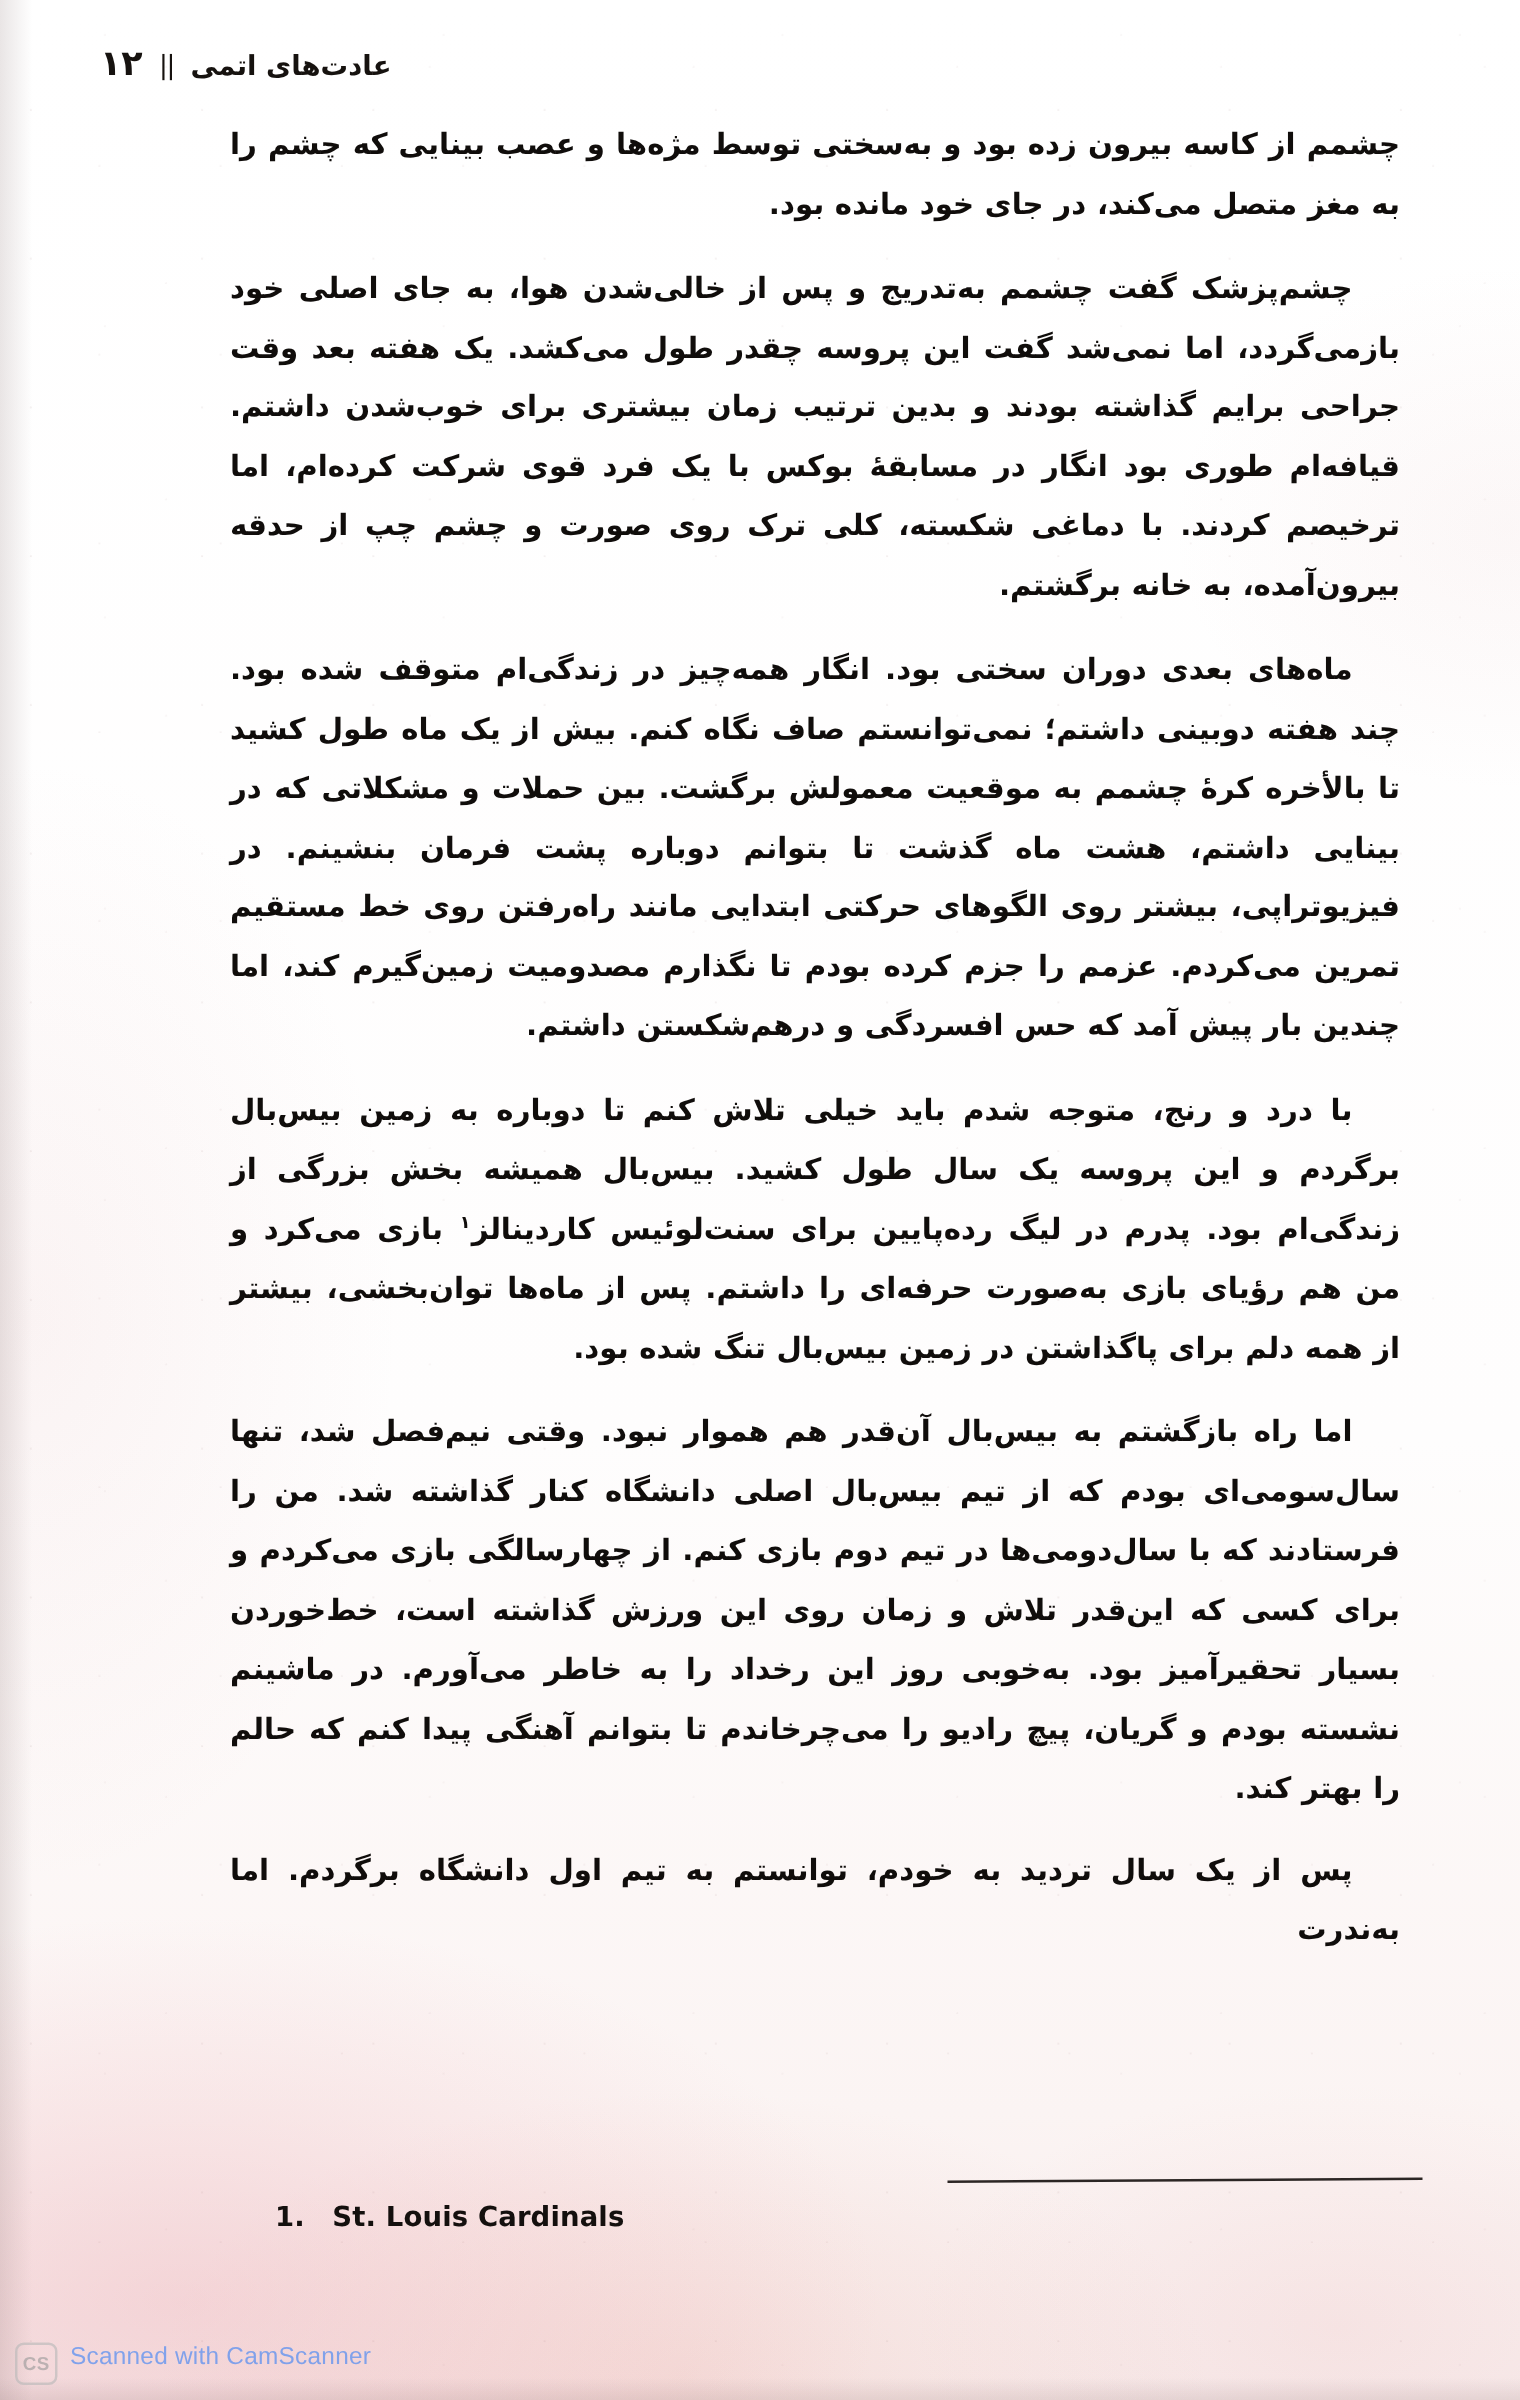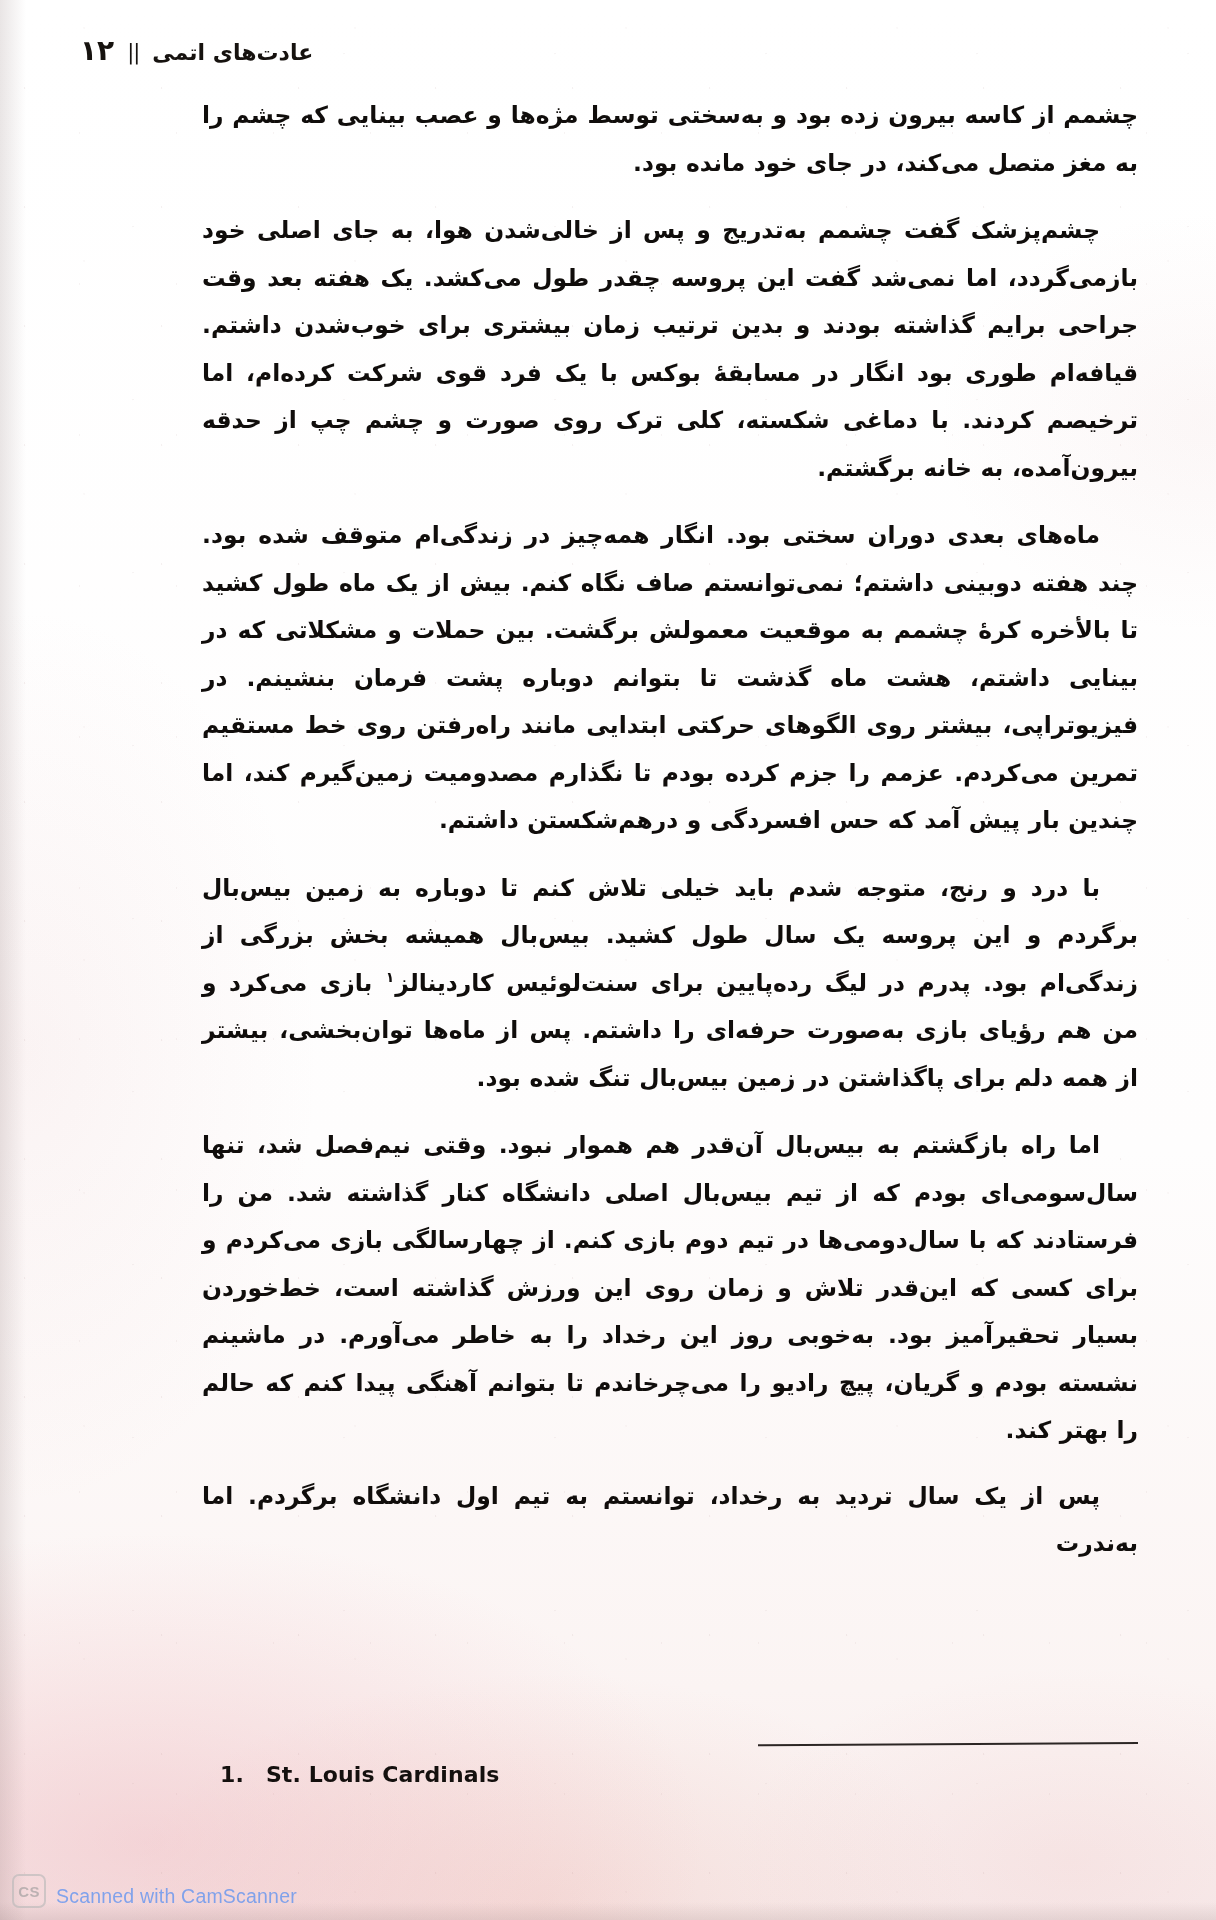--- a/index.html
+++ b/index.html
@@ -97,21 +97,21 @@
   }
   .running-header .book-title {
     font-size: 22px;
     font-weight: 700;
   }
 
   
   .textblock {
     position: absolute;
     top: 92px;
-    right: 78px;
+    right: 96px;
     width: 936px;
     color: #100d0b;
   }
 
   p.para {
     margin: 0 0 20px 0;
     font-size: 23.4px;
     line-height: 47.5px;
     text-align: justify;
     text-align-last: right;
@@ -172,21 +172,21 @@
   }
   .footnote-num { min-width: 20px; }
 
   
   .watermark {
     position: absolute;
     left: 12px;
     bottom: 12px;
     display: flex;
     flex-direction: row;
-    align-items: flex-end;
+    align-items: flex-start;
     gap: 10px;
     direction: ltr;
     z-index: 8;
     opacity: .62;
   }
   .cs-badge {
     width: 30px;
     height: 30px;
     border: 2.2px solid #b9b9b9;
     border-radius: 7px;
@@ -229,21 +229,21 @@
       <p class="para">چشمم از کاسه بیرون زده بود و به‌سختی توسط مژه‌ها و عصب بینایی که چشم را به مغز متصل می‌کند، در جای خود مانده بود.</p>
 
       <p class="para indent">چشم‌پزشک گفت چشمم به‌تدریج و پس از خالی‌شدن هوا، به جای اصلی خود بازمی‌گردد، اما نمی‌شد گفت این پروسه چقدر طول می‌کشد. یک هفته بعد وقت جراحی برایم گذاشته بودند و بدین ترتیب زمان بیشتری برای خوب‌شدن داشتم. قیافه‌ام طوری بود انگار در مسابقهٔ بوکس با یک فرد قوی شرکت کرده‌ام، اما ترخیصم کردند. با دماغی شکسته، کلی ترک روی صورت و چشم چپ از حدقه بیرون‌آمده، به خانه برگشتم.</p>
 
       <p class="para indent">ماه‌های بعدی دوران سختی بود. انگار همه‌چیز در زندگی‌ام متوقف شده بود. چند هفته دوبینی داشتم؛ نمی‌توانستم صاف نگاه کنم. بیش از یک ماه طول کشید تا بالأخره کرهٔ چشمم به موقعیت معمولش برگشت. بین حملات و مشکلاتی که در بینایی داشتم، هشت ماه گذشت تا بتوانم دوباره پشت فرمان بنشینم. در فیزیوتراپی، بیشتر روی الگوهای حرکتی ابتدایی مانند راه‌رفتن روی خط مستقیم تمرین می‌کردم. عزمم را جزم کرده بودم تا نگذارم مصدومیت زمین‌گیرم کند، اما چندین بار پیش آمد که حس افسردگی و درهم‌شکستن داشتم.</p>
 
       <p class="para indent"><span>با درد و رنج، متوجه شدم باید خیلی تلاش کنم تا دوباره به زمین بیس‌بال برگردم و این پروسه یک سال طول کشید. بیس‌بال همیشه بخش بزرگی از زندگی‌ام بود. پدرم در لیگ رده‌پایین برای سنت‌لوئیس کاردینالز</span><sup class="fn-ref">۱</sup><span> بازی می‌کرد و من هم رؤیای بازی به‌صورت حرفه‌ای را داشتم. پس از ماه‌ها توان‌بخشی، بیشتر از همه دلم برای پاگذاشتن در زمین بیس‌بال تنگ شده بود.</span></p>
 
       <p class="para indent tight">اما راه بازگشتم به بیس‌بال آن‌قدر هم هموار نبود. وقتی نیم‌فصل شد، تنها سال‌سومی‌ای بودم که از تیم بیس‌بال اصلی دانشگاه کنار گذاشته شد. من را فرستادند که با سال‌دومی‌ها در تیم دوم بازی کنم. از چهارسالگی بازی می‌کردم و برای کسی که این‌قدر تلاش و زمان روی این ورزش گذاشته است، خط‌خوردن بسیار تحقیرآمیز بود. به‌خوبی روز این رخداد را به خاطر می‌آورم. در ماشینم نشسته بودم و گریان، پیچ رادیو را می‌چرخاندم تا بتوانم آهنگی پیدا کنم که حالم را بهتر کند.</p>
 
-      <p class="para indent last-bold">پس از یک سال تردید به رخداد، توانستم به تیم اول دانشگاه برگردم. اما به‌ندرت</p>
+      <p class="para indent last-bold">پس از یک سال تردید به خودم، توانستم به تیم اول دانشگاه برگردم. اما به‌ندرت</p>
 
     </div>
 
     <div class="footnote-zone">
       <div class="footnote-rule"></div>
       <div class="footnote-list">
         <div class="footnote-item">
           <span class="footnote-num">1.</span>
           <span class="footnote-text">St. Louis Cardinals</span>
         </div>

